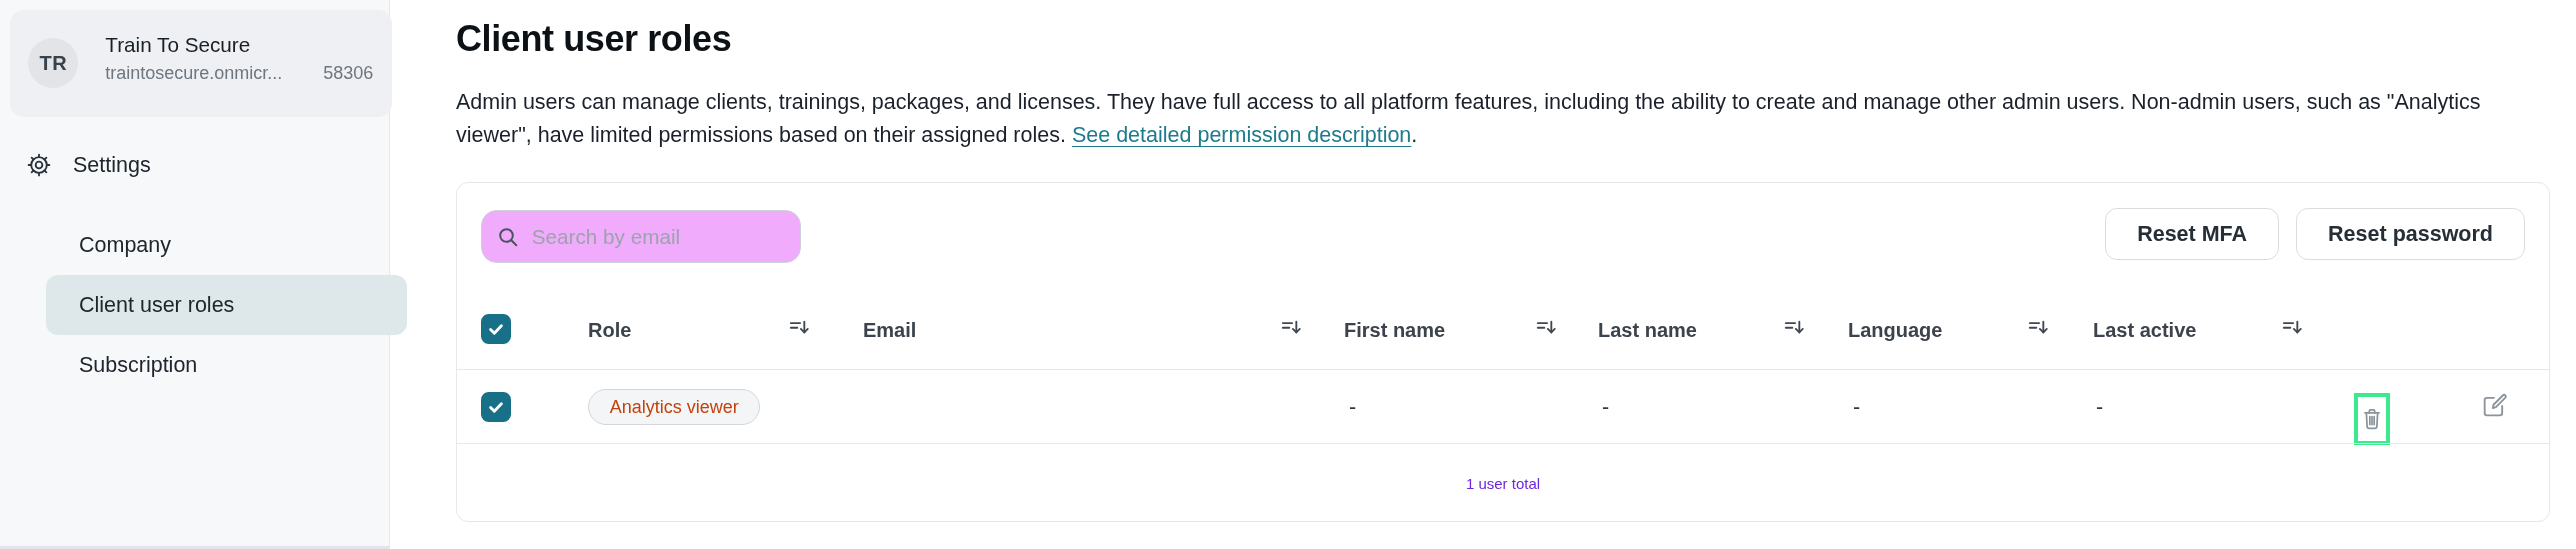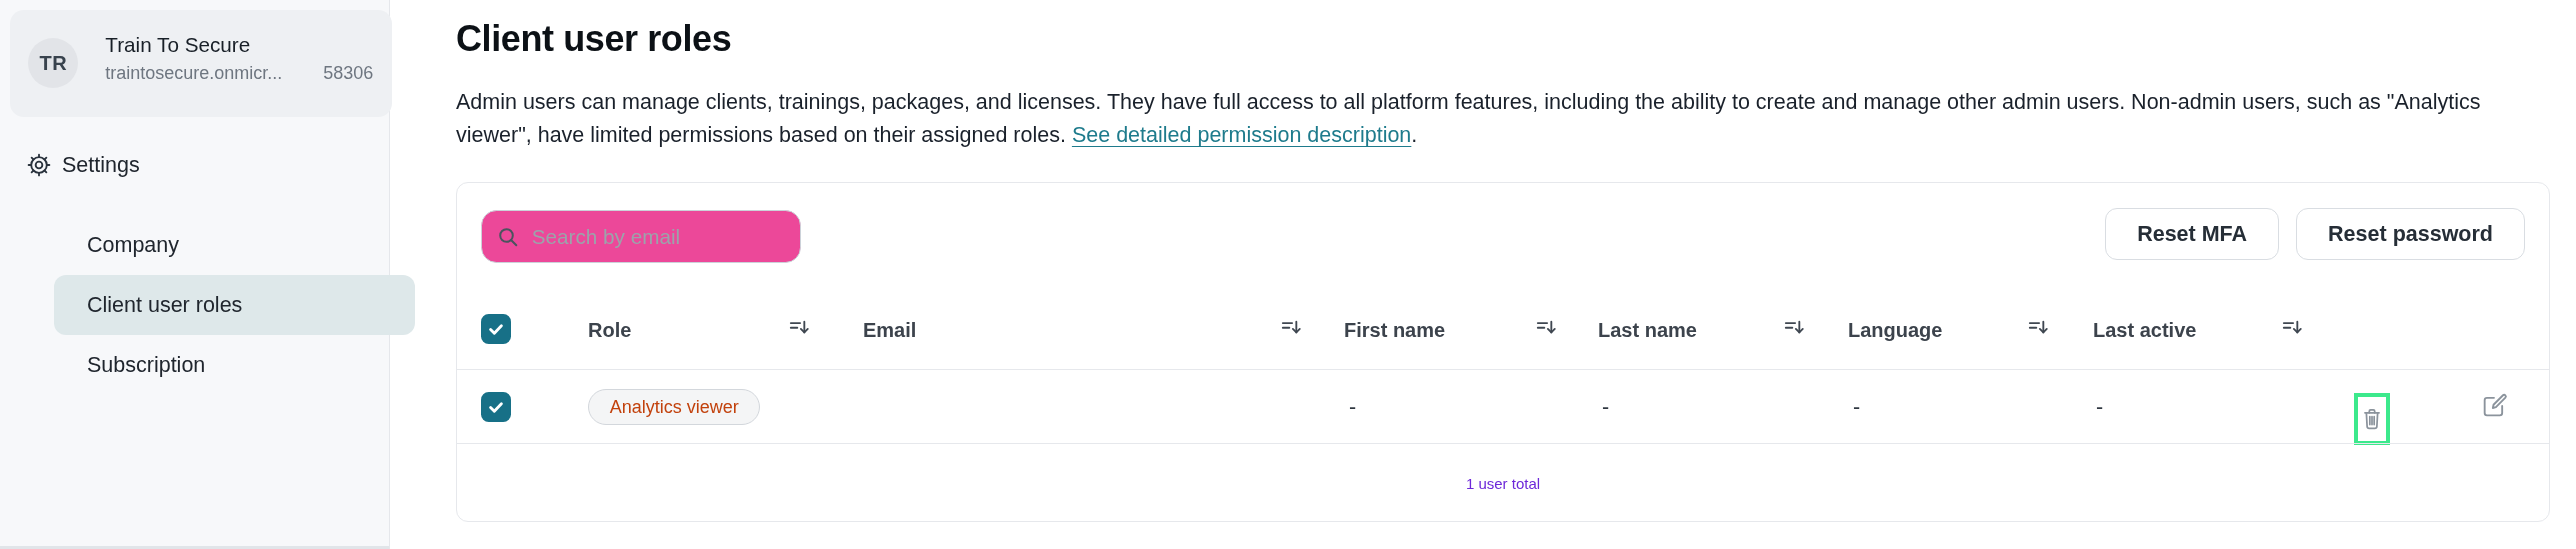--- a/index.html
+++ b/index.html
@@ -33,24 +33,24 @@
     position:absolute; left:95px; top:23px;
     font-size:20.7px; color:#181f27; font-weight:400;
   }
   .org-sub {
     position:absolute; left:95px; top:53px; right:19px;
     display:flex; justify-content:space-between; align-items:baseline;
     font-size:18px; color:#6e7680;
   }
   .settings-row {
     position:absolute; left:26px; top:148px; height:34px;
-    display:flex; align-items:center; gap:10px;
+    display:flex; align-items:center; gap:21px;
   }
   .settings-row .label { font-size:21.5px; color:#20262e; }
-  .nav { position:absolute; left:16px; top:215px; width:418px; }
+  .nav { position:absolute; left:8px; top:215px; width:418px; }
   .nav-item {
     position:relative; height:60px; margin:0 19px 0 38px;
     display:flex; align-items:center; border-radius:12px;
     font-size:21.5px; color:#20262e; padding-left:33px; cursor:default;
   }
   .nav-item.selected { background:#dee8ea; }
 
   
   .main { position:absolute; left:419px; top:0; right:0; bottom:0; background:#fff; }
   .page-title {
@@ -68,21 +68,21 @@
   }
 
   .card {
     position:absolute; left:37px; top:182px; width:2094px; height:340px;
     background:#fff; border:0.9px solid #e6e8ec; border-radius:12px;
   }
 
   
   .search-box {
     position:absolute; left:24px; top:27px; width:320px; height:53px;
-    border:1.3px solid #ccd2d9; border-radius:15.5px; background:#ec4899;
+    border:1.3px solid #ccd2d9; border-radius:15.5px; background:#f0abfc;
     display:flex; align-items:center; padding:0 13.8px; gap:12px;
   }
   .search-box input {
     border:none; outline:none; flex:1; font-size:20.7px;
     font-family:"Liberation Sans", sans-serif; color:#1f2630; background:transparent;
   }
   .search-box input::placeholder { color:#9ca3ab; }
   .toolbar-buttons {
     position:absolute; right:24px; top:25px; display:flex; gap:17px;
   }

